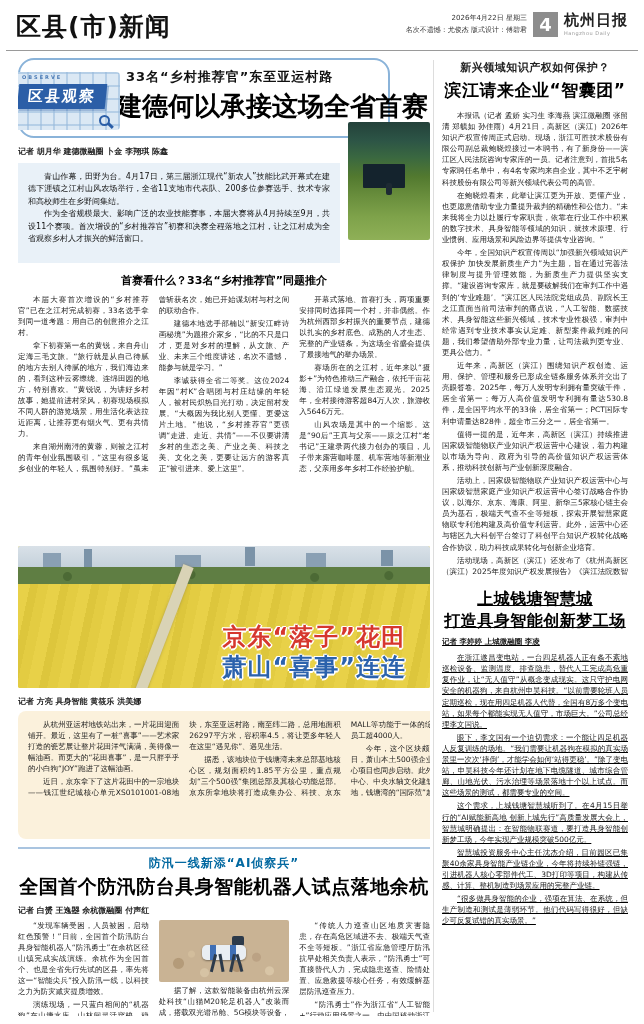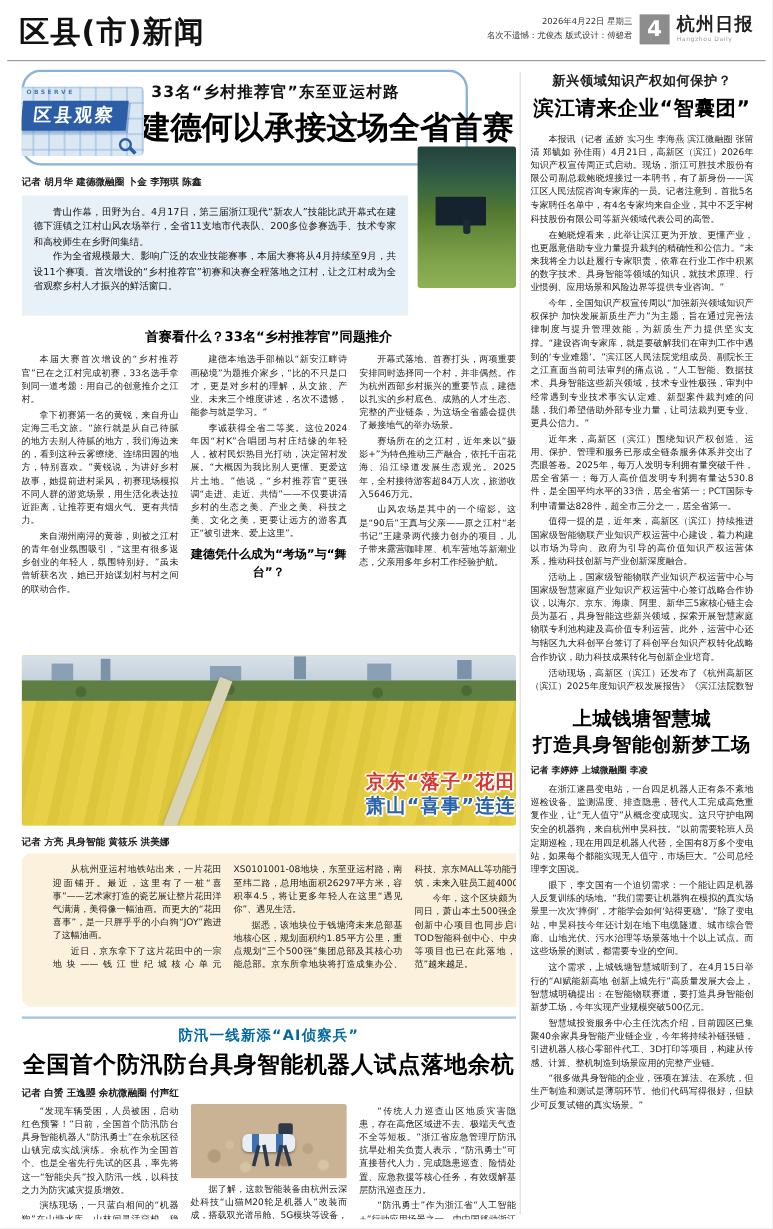--- a/index.html
+++ b/index.html
@@ -55,25 +55,25 @@
   .fp-sky { position:absolute; left:0; top:0; width:100%; height:16%; background:linear-gradient(#d9e1e8,#c3d0da); }
   .fp-bldg { position:absolute; background:#8aa0b4; }
   .fp-bldg.b1{left:6%; top:5%; width:18px; height:14px;} .fp-bldg.b2{left:16%; top:2%; width:8px; height:18px; background:#7b93a8;}
   .fp-bldg.b3{left:38%; top:6%; width:26px; height:12px;} .fp-bldg.b4{left:55%; top:1%; width:10px; height:19px; background:#7b93a8;}
   .fp-bldg.b5{left:70%; top:5%; width:20px; height:14px;} .fp-bldg.b6{left:88%; top:3%; width:12px; height:16px; background:#7b93a8;}
   .fp-trees { position:absolute; left:0; top:15%; width:100%; height:13%; background:#5f7e43;
     background-image:radial-gradient(circle at 12% 50%, #4c6a35 4px, transparent 5px), radial-gradient(circle at 42% 40%, #4c6a35 4px, transparent 5px), radial-gradient(circle at 72% 55%, #4c6a35 4px, transparent 5px), radial-gradient(circle at 90% 45%, #4c6a35 4px, transparent 5px); }
   .fp-field { position:absolute; left:0; top:27%; width:100%; height:73%;
     background:repeating-linear-gradient(102deg, #e8d148 0 12px, #ddc63c 12px 20px, #e3cc42 20px 30px); }
   .fp-road { position:absolute; left:40%; top:14%; width:11px; height:120%; background:#d9d3b6; transform:rotate(21deg); transform-origin:top center; box-shadow:0 0 3px rgba(120,110,70,.5); }
-  .fp-caption { position:absolute; right:0; bottom:6px; text-align:center; font-weight:900; font-size:16px; line-height:1.25; letter-spacing:1px;
+  .fp-caption { position:absolute; right:24px; bottom:6px; text-align:center; font-weight:900; font-size:24px; line-height:1.25; letter-spacing:1px;
     text-shadow:-1.5px 0 #fff, 1.5px 0 #fff, 0 -1.5px #fff, 0 1.5px #fff, 1px 1px #fff, -1px -1px #fff; }
   .fp-cap-red { color:#d6372e; } .fp-cap-blue { color:#2b62ac; }
 
-  .cream-box { margin-top:4px; width:494px; height:128px; background:#fbf1dc; border-radius:8px; padding:8px 26px; column-count:3; column-gap:10px; font-size:7.5px; line-height:1.47; text-align:justify; color:#1a1a1a; overflow:hidden; }
+  .cream-box { margin-top:4px; width:494px; height:128px; background:#fbf1dc; border-radius:8px; padding:8px 10px; column-count:3; column-gap:10px; font-size:7.5px; line-height:1.47; text-align:justify; color:#1a1a1a; overflow:hidden; }
 
   
   .flood { margin-top:8px; border-top:2px solid #a9c4e0; padding-top:6px; }
   .flood-kicker { text-align:center; font-size:12px; font-weight:600; color:#0369a1; letter-spacing:1px; }
   .flood-headline { text-align:center; font-size:19px; font-weight:900; color:#000; margin-top:2px; letter-spacing:.5px; }
   .flood-byline { font-size:8px; font-weight:700; color:#222; margin-top:5px; }
   .flood-cols { display:grid; grid-template-columns:1fr 1fr 1fr; gap:10px; margin-top:4px; font-size:7.5px; line-height:1.47; text-align:justify; color:#1a1a1a; height:108px; overflow:hidden; }
   .robot-photo { position:relative; width:100%; height:62px; margin-bottom:3px; border-radius:2px; overflow:hidden; background:#c9b394;
     background-image:radial-gradient(circle at 15% 70%, #b49b79 5px, transparent 6px), radial-gradient(circle at 35% 85%, #d6c3a4 4px, transparent 5px), radial-gradient(circle at 60% 75%, #ad9170 5px, transparent 6px), radial-gradient(circle at 85% 82%, #d8c5a6 4px, transparent 5px), radial-gradient(circle at 75% 60%, #bba284 4px, transparent 5px), radial-gradient(circle at 25% 55%, #d2bd9c 3px, transparent 4px); }
   .robot-body { position:absolute; left:50%; top:40%; width:44px; height:15px; margin-left:-22px; border-radius:5px;
@@ -82,21 +82,21 @@
   .robot-leg { position:absolute; width:2.5px; height:18px; background:#2c3a4a; top:55%; }
   .robot-leg.l1{left:41%; transform:rotate(14deg);} .robot-leg.l2{left:47%; transform:rotate(-10deg);}
   .robot-leg.l3{left:55%; transform:rotate(12deg);} .robot-leg.l4{left:61%; transform:rotate(-16deg);}
 
   
   .right-col { position:absolute; left:442px; top:60px; width:186px; height:956px; overflow:hidden; }
   .rkicker { text-align:center; font-size:11px; font-weight:600; color:#222; letter-spacing:.5px; }
   .rheadline { text-align:center; font-size:17px; font-weight:900; color:#000; margin:4px 0 8px; letter-spacing:.5px; }
   .rbody { font-size:7.5px; line-height:1.48; text-align:justify; color:#1a1a1a; overflow:hidden; }
   .rbody1 { height:468px; }
-  .r2 { margin-top:10px; }
+  .r2 { margin-top:10px;text-decoration:underline; }
   .r2headline { text-align:center; font-size:16px; font-weight:900; color:#000; line-height:1.35; letter-spacing:.5px; }
   .rbyline { font-size:7.5px; font-weight:700; color:#222; margin:6px 0 5px; }
   .rbody2 { height:360px; }
 </style>
 </head>
 <body>
 
 <div class="page">
 
   <div class="header">
@@ -143,21 +143,20 @@
     <div class="subhead subhead1">首赛看什么？33名“乡村推荐官”同题推介</div>
 
     <div class="cols3">
       <div>
           <p>本届大赛首次增设的“乡村推荐官”已在之江村完成初赛，33名选手拿到同一道考题：用自己的创意推介之江村。</p>
           <p>拿下初赛第一名的黄锐，来自舟山定海三毛文旅。“旅行就是从自己待腻的地方去别人待腻的地方，我们海边来的，看到这种云雾缭绕、连绵田园的地方，特别喜欢。”黄锐说，为讲好乡村故事，她提前进村采风，初赛现场模拟不同人群的游览场景，用生活化表达拉近距离，让推荐更有烟火气、更有共情力。</p>
           <p>来自湖州南浔的黄蓉，则被之江村的青年创业氛围吸引，“这里有很多返乡创业的年轻人，氛围特别好。”虽未曾斩获名次，她已开始谋划村与村之间的联动合作。</p>
           <p>建德本地选手邵楠以“新安江畔诗画秘境”为题推介家乡，“比的不只是口才，更是对乡村的理解，从文旅、产业、未来三个维度讲述，名次不遗憾，能参与就是学习。”</p>
           <p>李诚获得全省二等奖。这位2024年因“村K”合唱团与村庄结缘的年轻人，被村民炽热目光打动，决定留村发展。“大概因为我比别人更懂、更爱这片土地。”他说，“乡村推荐官”更强调“走进、走近、共情”——不仅要讲清乡村的生态之美、产业之美、科技之美、文化之美，更要让远方的游客真正“被引进来、爱上这里”。</p>
         </div>
-      <div class="subhead subhead2">建德凭什么成为“考场”与“舞台”？</div>
       <div>
           <p>开幕式落地、首赛打头，两项重要安排同时选择同一个村，并非偶然。作为杭州西部乡村振兴的重要节点，建德以扎实的乡村底色、成熟的人才生态、完整的产业链条，为这场全省盛会提供了最接地气的举办场景。</p>
           <p>赛场所在的之江村，近年来以“摄影+”为特色推动三产融合，依托千亩花海、沿江绿道发展生态观光。2025年，全村接待游客超84万人次，旅游收入5646万元。</p>
           <p>山风农场是其中的一个缩影。这是“90后”王真与父亲——原之江村“老书记”王建录两代接力创办的项目，儿子带来露营咖啡屋、机车营地等新潮业态，父亲用多年乡村工作经验护航。</p>
         </div>
     </div>
 
     <div class="flower-photo">
       <div class="fp-sky"></div>
       <div class="fp-bldg b1"></div>
@@ -215,21 +214,21 @@
 
   <div class="right-col">
     <div class="rkicker">新兴领域知识产权如何保护？</div>
     <div class="rheadline">滨江请来企业“智囊团”</div>
     <div class="rbody rbody1">
         <p>本报讯（记者 孟娇 实习生 李海燕 滨江微融圈 张留清 郑毓如 孙佳雨）4月21日，高新区（滨江）2026年知识产权宣传周正式启动。现场，浙江可胜技术股份有限公司副总裁鲍晓煌接过一本聘书，有了新身份——滨江区人民法院咨询专家库的一员。记者注意到，首批5名专家聘任名单中，有4名专家均来自企业，其中不乏宇树科技股份有限公司等新兴领域代表公司的高管。</p>
         <p>在鲍晓煌看来，此举让滨江更为开放、更懂产业，也更愿意借助专业力量提升裁判的精确性和公信力。“未来我将全力以赴履行专家职责，依靠在行业工作中积累的数字技术、具身智能等领域的知识，就技术原理、行业惯例、应用场景和风险边界等提供专业咨询。”</p>
         <p>今年，全国知识产权宣传周以“加强新兴领域知识产权保护 加快发展新质生产力”为主题，旨在通过完善法律制度与提升管理效能，为新质生产力提供坚实支撑。“建设咨询专家库，就是要破解我们在审判工作中遇到的‘专业难题’。”滨江区人民法院党组成员、副院长王之江直面当前司法审判的痛点说，“人工智能、数据技术、具身智能这些新兴领域，技术专业性极强，审判中经常遇到专业技术事实认定难、新型案件裁判难的问题，我们希望借助外部专业力量，让司法裁判更专业、更具公信力。”</p>
         <p>近年来，高新区（滨江）围绕知识产权创造、运用、保护、管理和服务已形成全链条服务体系并交出了亮眼答卷。2025年，每万人发明专利拥有量突破千件，居全省第一；每万人高价值发明专利拥有量达530.8件，是全国平均水平的33倍，居全省第一；PCT国际专利申请量达828件，超全市三分之一，居全省第一。</p>
         <p>值得一提的是，近年来，高新区（滨江）持续推进国家级智能物联产业知识产权运营中心建设，着力构建以市场为导向、政府为引导的高价值知识产权运营体系，推动科技创新与产业创新深度融合。</p>
-        <p>活动上，国家级智能物联产业知识产权运营中心与国家级智慧家庭产业知识产权运营中心签订战略合作协议，以海尔、京东、海康、阿里、新华三5家核心链主会员为基石，具身智能这些新兴领域，探索开展智慧家庭物联专利池构建及高价值专利运营。此外，运营中心还与辖区九大科创平台签订了科创平台知识产权转化战略合作协议，助力科技成果转化与创新企业培育。</p>
+        <p>活动上，国家级智能物联产业知识产权运营中心与国家级智慧家庭产业知识产权运营中心签订战略合作协议，以海尔、京东、海康、阿里、新华三5家核心链主会员为基石，极端天气查不全等短板，探索开展智慧家庭物联专利池构建及高价值专利运营。此外，运营中心还与辖区九大科创平台签订了科创平台知识产权转化战略合作协议，助力科技成果转化与创新企业培育。</p>
         <p>活动现场，高新区（滨江）还发布了《杭州高新区（滨江）2025年度知识产权发展报告》《滨江法院数智知识产权审判工作白皮书》《滨江区企业海外知识产权保护白皮书》等内容，切实加强涉外知识产权风险预警与合规指引。</p>
       </div>
 
     <div class="r2">
       <div class="r2headline">
         <div>上城钱塘智慧城</div>
         <div>打造具身智能创新梦工场</div>
       </div>
       <div class="rbyline">记者 李婷婷 上城微融圈 李凌</div>
       <div class="rbody rbody2">

